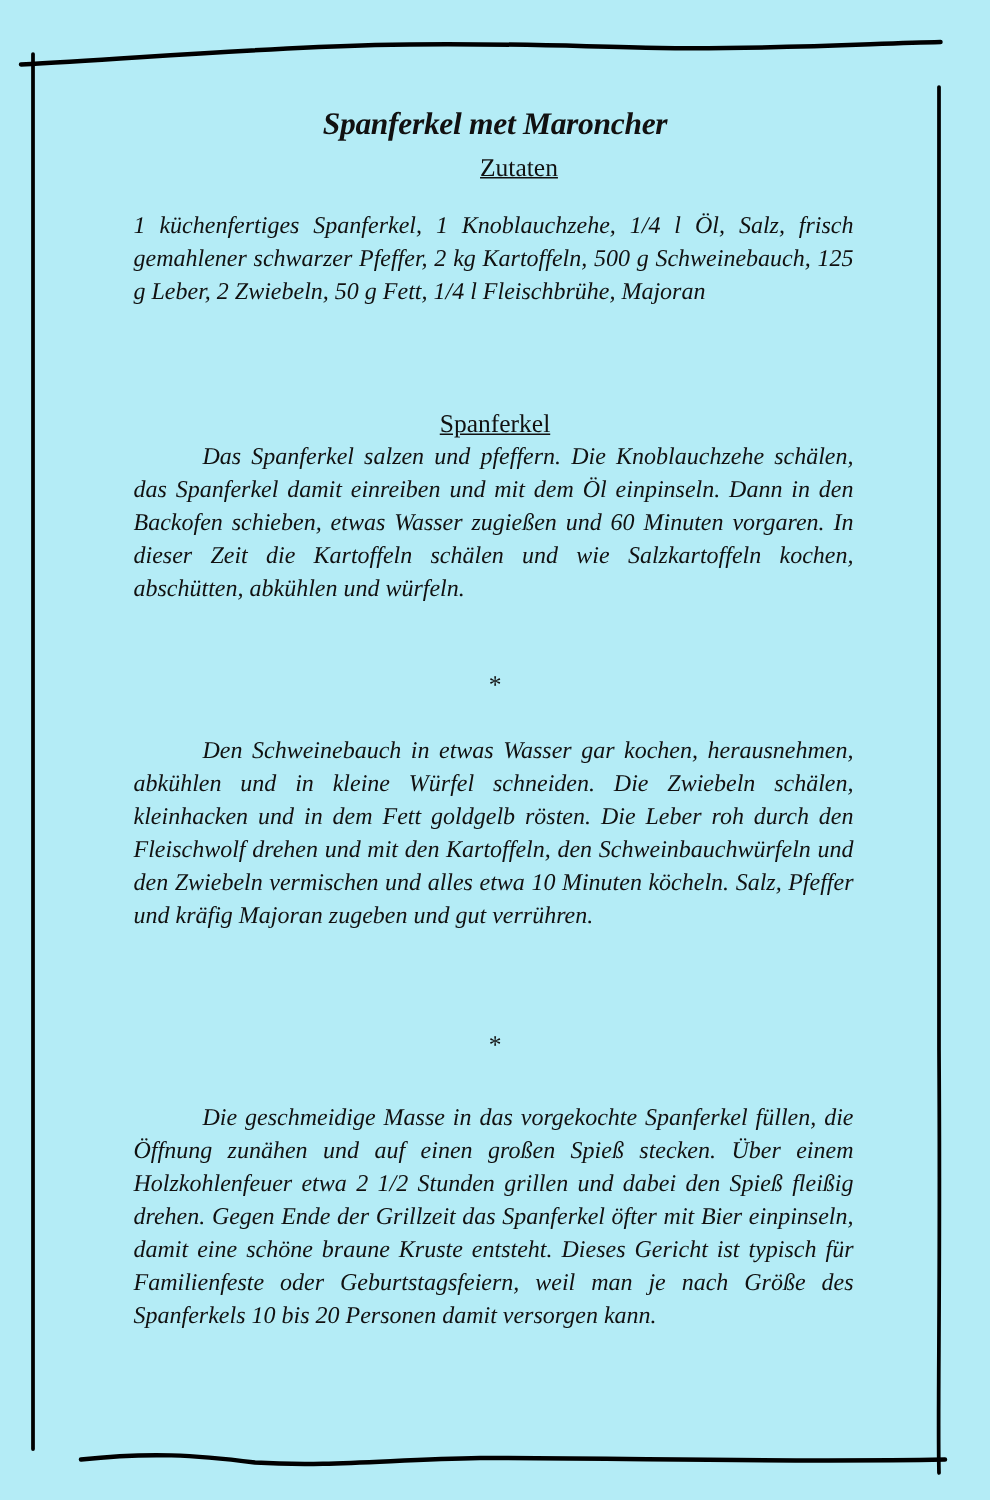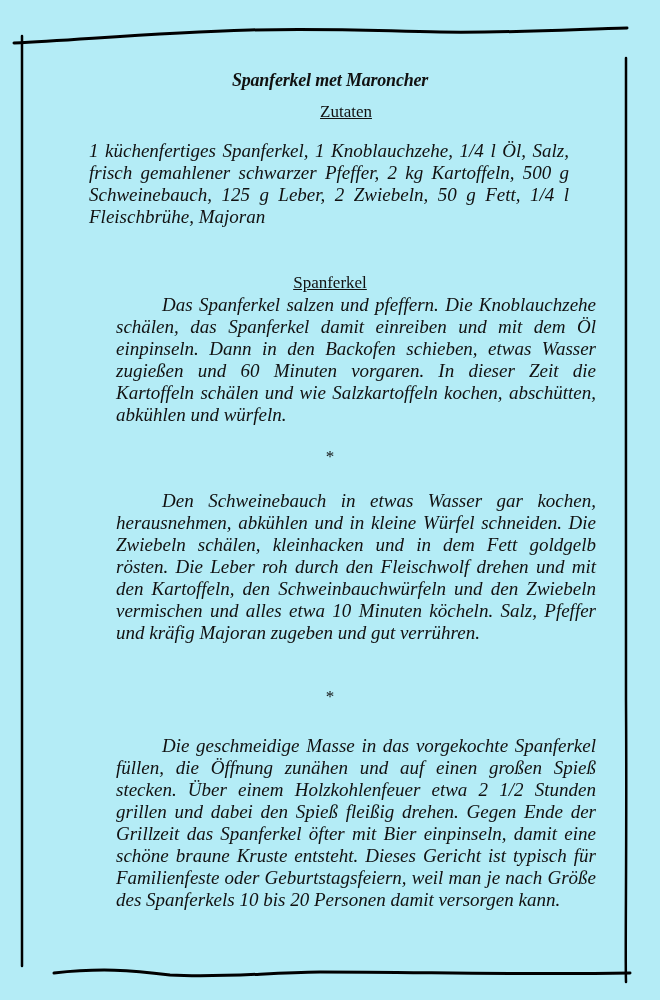--- a/index.html
+++ b/index.html
@@ -5,32 +5,32 @@
   html, body { margin:0; padding:0; }
   body {
     width:660px; height:1000px; position:relative; overflow:hidden;
     background:#b4ecf6;
     font-family:"Liberation Serif", "DejaVu Serif", serif;
     color:#111;
   }
   .frame-svg { position:absolute; left:0; top:0; width:660px; height:1000px; pointer-events:none; }
   .title {
     position:absolute; left:0; width:660px; top:70px; text-align:center;
-    font-weight:bold; font-style:italic; font-size:18px; letter-spacing:-0.2px;
+    font-weight:bold; font-style:italic; font-size:21px; letter-spacing:-0.2px;
   }
   .heading {
     position:absolute; left:0; width:660px; text-align:center;
     font-size:17px; text-decoration:underline; font-style:normal;
   }
   .para {
     position:absolute; left:89px; width:480px;
-    font-style:italic; font-size:19px; line-height:22px;
+    font-style:italic; font-size:16px; line-height:22px;
     text-align:justify; text-align-last:left;
   }
-  .para.indent { text-indent:46px;margin-left:27px; }
+  .para.indent { text-indent:46px; }
   .sep {
     position:absolute; left:0; width:660px; text-align:center; font-size:17px;
   }
 </style>
 </head>
 <body>
 
 <svg class="frame-svg" viewBox="0 0 660 1000">
   <path d="M14,43 C80,40 150,33 250,30 C330,28 380,31 440,32 C520,33 580,29 627,28" stroke="#000" stroke-width="3" fill="none" stroke-linecap="round"></path>
   <path d="M22,36 C21,200 23,400 22,600 C21,800 23,900 22,966" stroke="#000" stroke-width="2.5" fill="none" stroke-linecap="round"></path>

